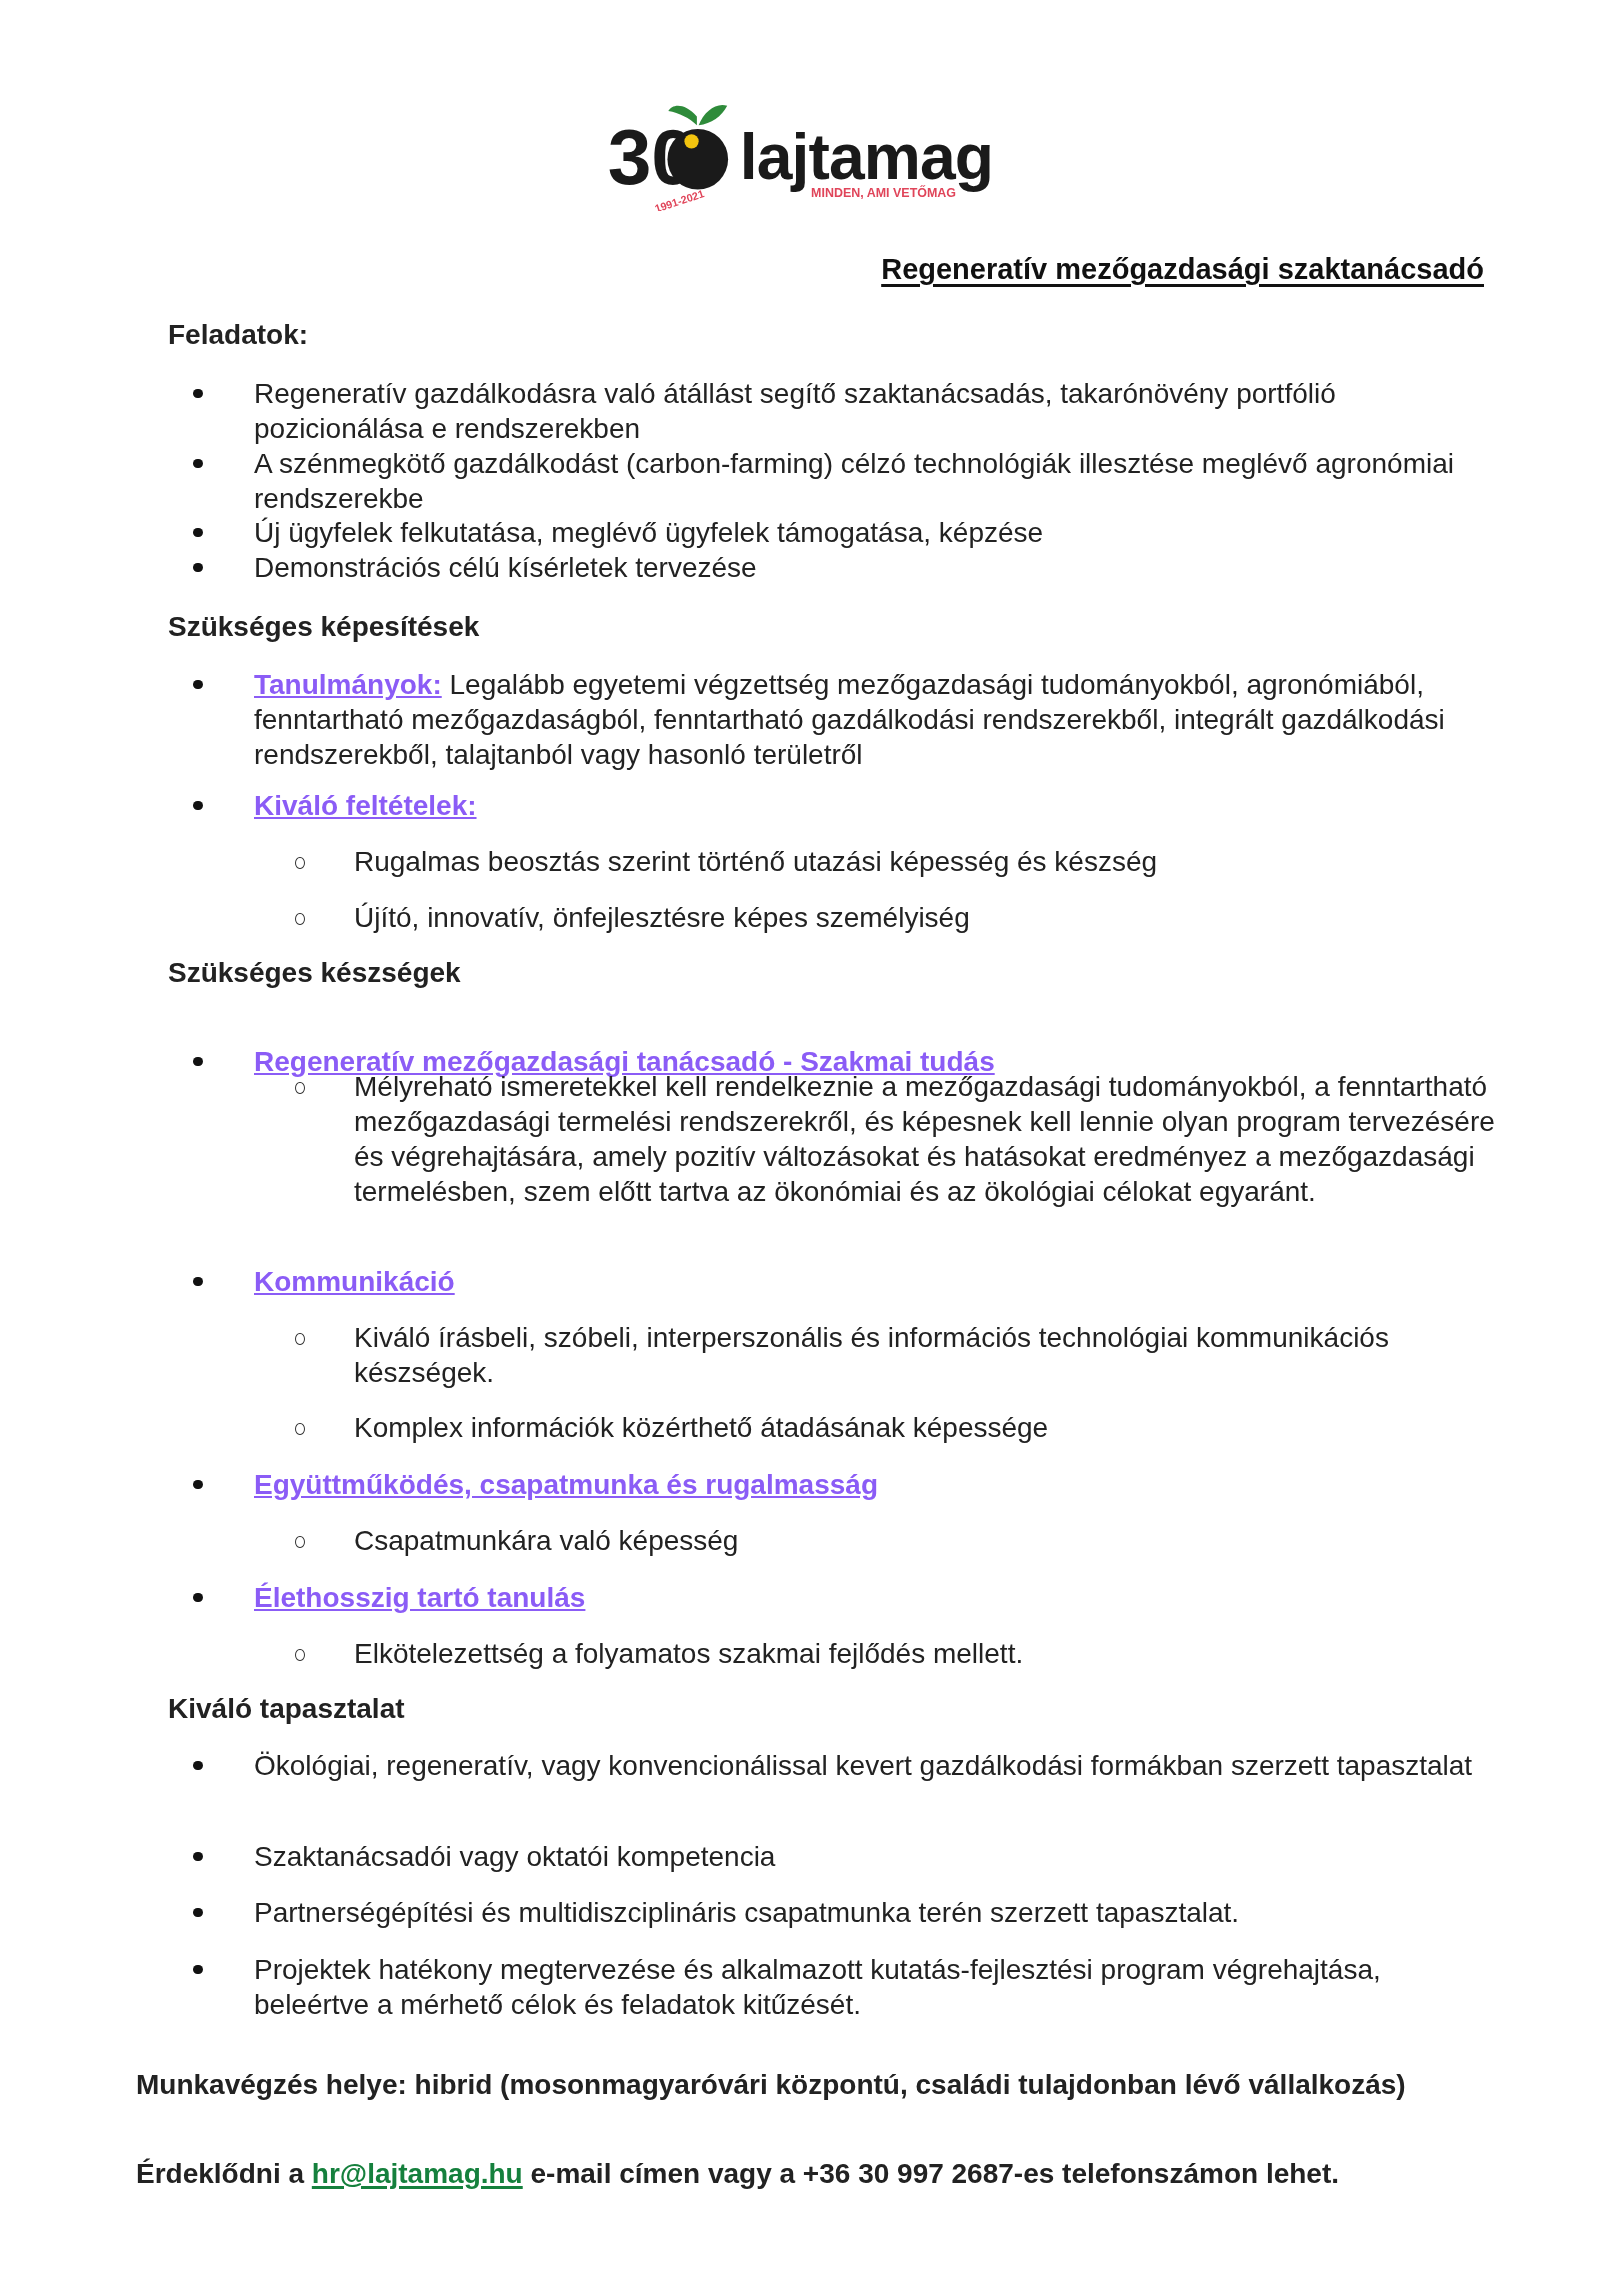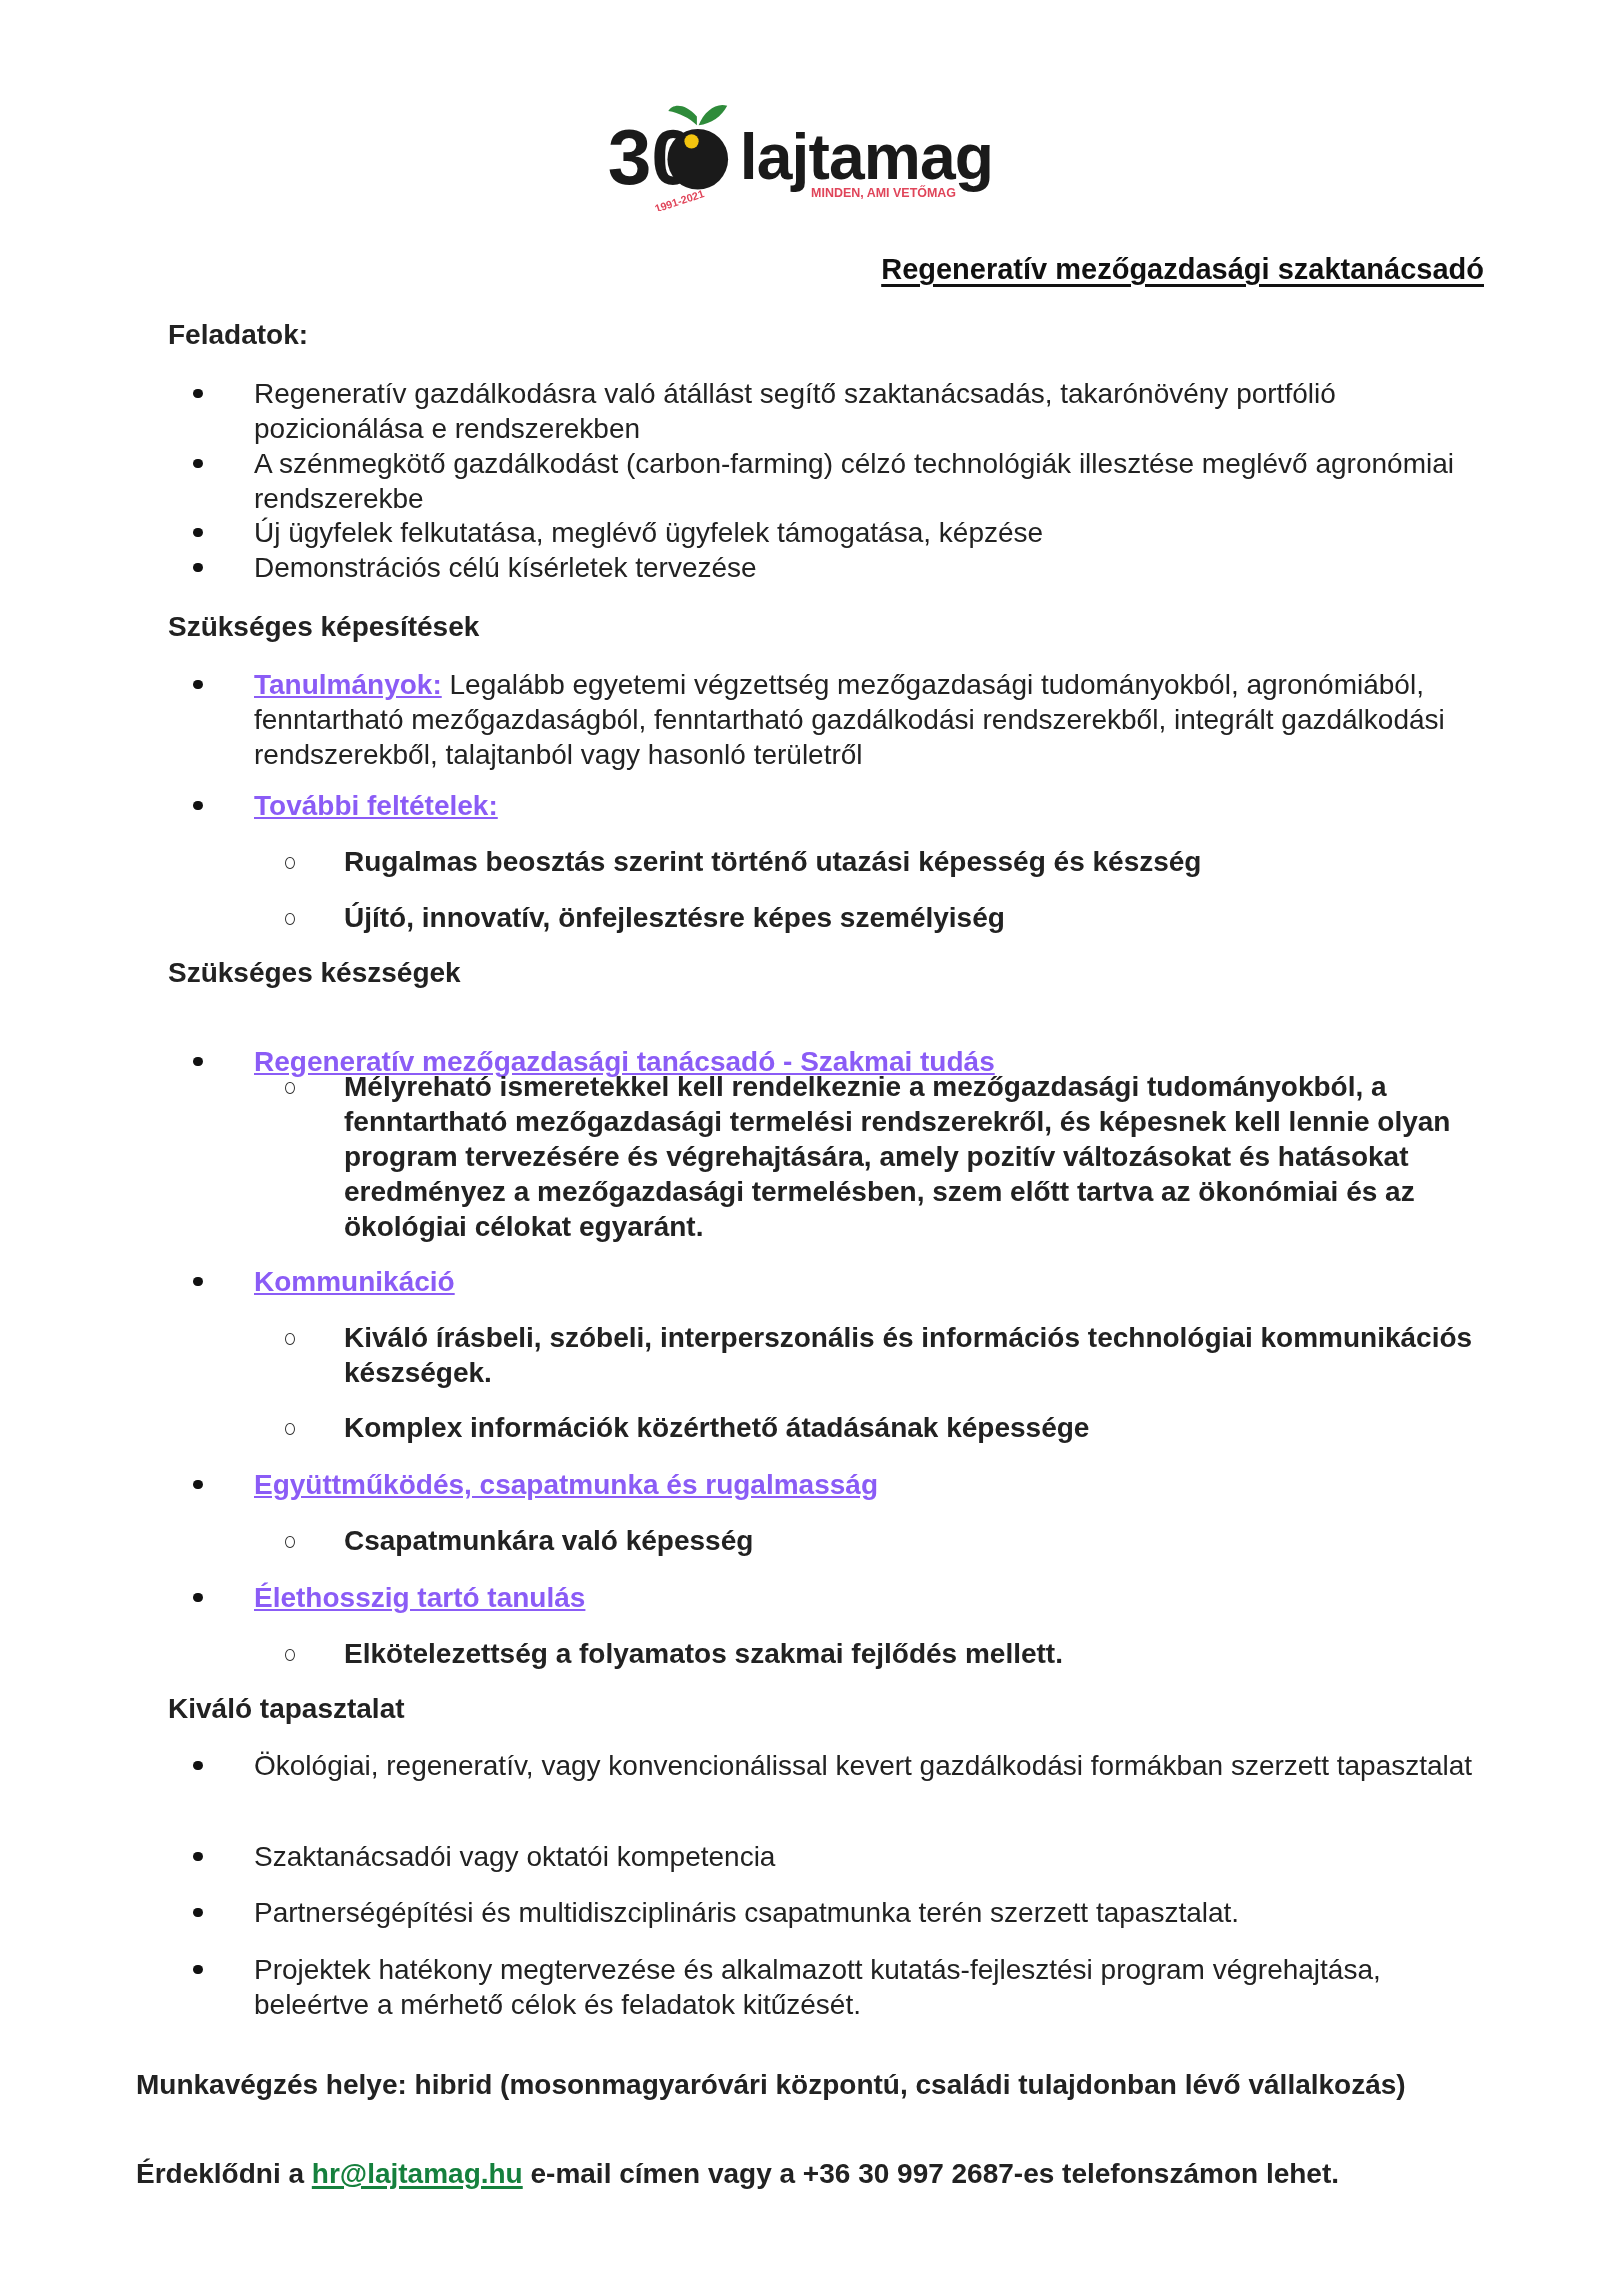--- a/index.html
+++ b/index.html
@@ -22,21 +22,21 @@
 
   .h {
     position: absolute; left: 0; font-size: 28px; font-weight: bold; color: #222;
     white-space: nowrap;
     margin-left: 32px;
   }
 
   .item { position: absolute; font-size: 28px; line-height: 35px; color: #222; margin-left: 20px; }
   .item .txt { display: block; }
   .lv1 { left: 98px; width: 1248px; }
-  .lv2 { left: 188px; width: 1150px; font-weight: bold; }
+  .lv2 { left: 198px; width: 1150px; }
 
   .bullet {
     position: absolute; width: 9.8px; height: 9.8px; border-radius: 50%;
     background: #111; left: -61px; top: 12.5px;
   }
   .circle {
     position: absolute; width: 9.8px; height: 12.5px; border-radius: 50%;
     border: 1.4px solid #333; left: -59px; top: 12.5px; box-sizing: border-box;
   }
   b { font-weight: bold; color: #8b5cf6; text-decoration: underline; }
@@ -93,21 +93,21 @@
 
   <div class="h" style="top:611px">Szükséges képesítések</div>
 
   <div class="item lv1" style="top:667px">
     <span class="bullet"></span>
     <span class="txt"><b>Tanulmányok:</b><span> Legalább egyetemi végzettség mezőgazdasági tudományokból, agronómiából, fenntartható mezőgazdaságból, fenntartható gazdálkodási rendszerekből, integrált gazdálkodási rendszerekből, talajtanból vagy hasonló területről</span></span>
   </div>
 
   <div class="item lv1" style="top:788px">
     <span class="bullet"></span>
-    <b class="txt">További feltételek:</b>
+    <b class="txt">Kiváló feltételek:</b>
   </div>
   <div class="item lv2" style="top:844px">
     <span class="circle"></span>
     <span class="txt">Rugalmas beosztás szerint történő utazási képesség és készség</span>
   </div>
   <div class="item lv2" style="top:900px">
     <span class="circle"></span>
     <span class="txt">Újító, innovatív, önfejlesztésre képes személyiség</span>
   </div>
 

